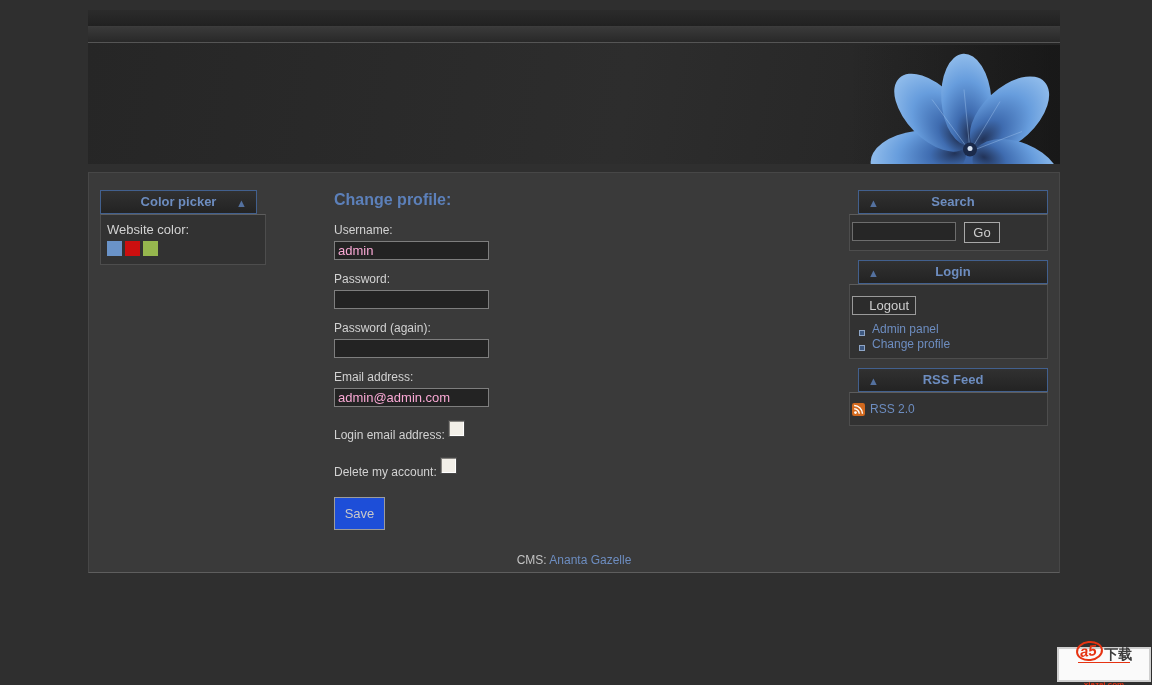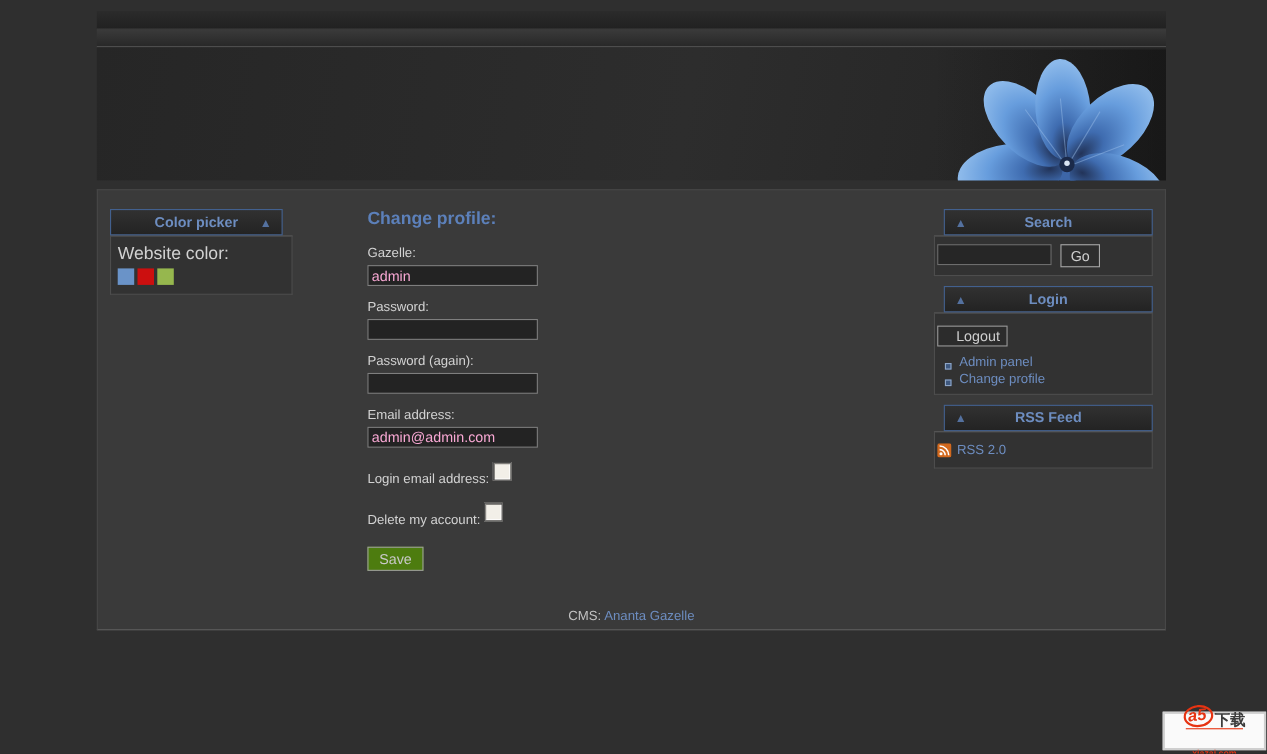--- a/index.html
+++ b/index.html
@@ -39,21 +39,21 @@
                  cursor:pointer; }
   .sbox.flip-right .sbox-header { margin-right:9px; }   
   .sbox.flip-left  .sbox-header { margin-left:9px;  }   
   .tri { position:absolute; top:1px; color:#54719f; font-size:11px; line-height:22px; }
   .tri-right { right:9px; }
   .tri-left  { left:9px;  }
   .sbox-body { border:1px solid #4d4d4d; border-top-color:#5d5d5d; background:#323232; }
 
   
   .cp-body { padding:7px 6px 8px; }
-  .cp-label { color:#d2d2d2; font-size:16px; }
+  .cp-label { color:#d2d2d2; font-size:13px; }
   .cp-swatches { margin-top:4px; display:flex; gap:3px; }
   .swatch { width:15px; height:15px; cursor:pointer; }
 
   
   .search-body { padding:7px 2px 7px 2px; display:flex; }
   .search-input { width:104px; height:19px; background:#262626; border:1px solid #6d6d6d;
                   color:#bbb; font-size:12px; padding:1px 3px; }
   .go-btn { margin-left:8px; width:36px; height:21px; background:#2e2e2e;
             border:1px solid #a8a8a8; color:#cecece; font-size:13px; line-height:17px;
             cursor:pointer; font-family:inherit; }
@@ -78,21 +78,21 @@
   .page-title { margin:0 0 14px; font-size:16px; font-weight:bold; color:#5c80ba; }
   .fgroup { margin-bottom:12px; }
   .fgroup label { display:block; color:#d2d2d2; font-size:12px; margin-bottom:4px; }
   .txt { width:155px; height:19px; background:#232323; border:1px solid #7e7e7e;
          color:#f9a8d4; font-size:13px; padding:1px 3px; }
   .chk { -webkit-appearance:none; appearance:none; width:17px; height:17px; margin:1px 0 2px 0;
          background:#f2efe8; border:1px solid #474747;
          box-shadow:inset 1px 1px 0 rgba(0,0,0,.45), inset -1px -1px 0 #fff;
          cursor:pointer; }
   .chk-group { margin-bottom:14px; }
-  .save-btn { margin-top:4px; width:51px; height:22px; background:#4d7c0f;
+  .save-btn { margin-top:4px; width:51px; height:33px; background:#1d4ed8;
               border:1px solid #9c9c9c; color:#c9c9c9; font-size:13px; line-height:17px;
               cursor:pointer; font-family:inherit; }
 
   
   .footer { position:absolute; left:0; bottom:5px; width:100%; text-align:center;
             font-size:12px; color:#c2c2c2; }
   .footer a { color:#6d8dc0; }
 
   
   .watermark { position:absolute; left:1057px; top:647px; width:94px; height:35px;
@@ -156,21 +156,21 @@
           <div class="swatch" style="background:#96b74e"></div>
         </div>
       </div>
     </div>
   </div>
 
   <div class="col-main">
     <h1 class="page-title">Change profile:</h1>
 
     <div class="fgroup">
-      <label>Gazelle:</label>
+      <label>Username:</label>
       <input type="text" class="txt" value="admin" style="">
     </div>
 
     <div class="fgroup">
       <label>Password:</label>
       <input type="password" class="txt" value="" style="">
     </div>
 
     <div class="fgroup">
       <label>Password (again):</label>

